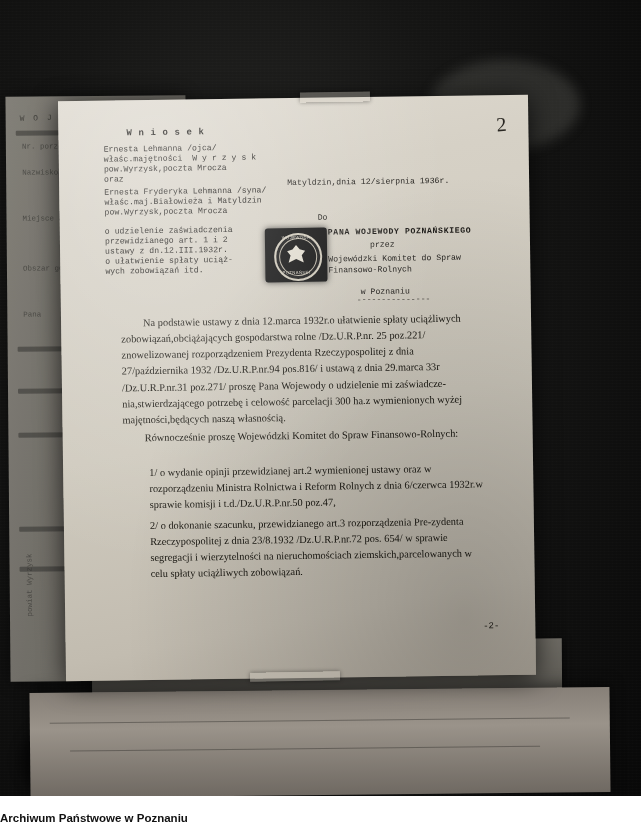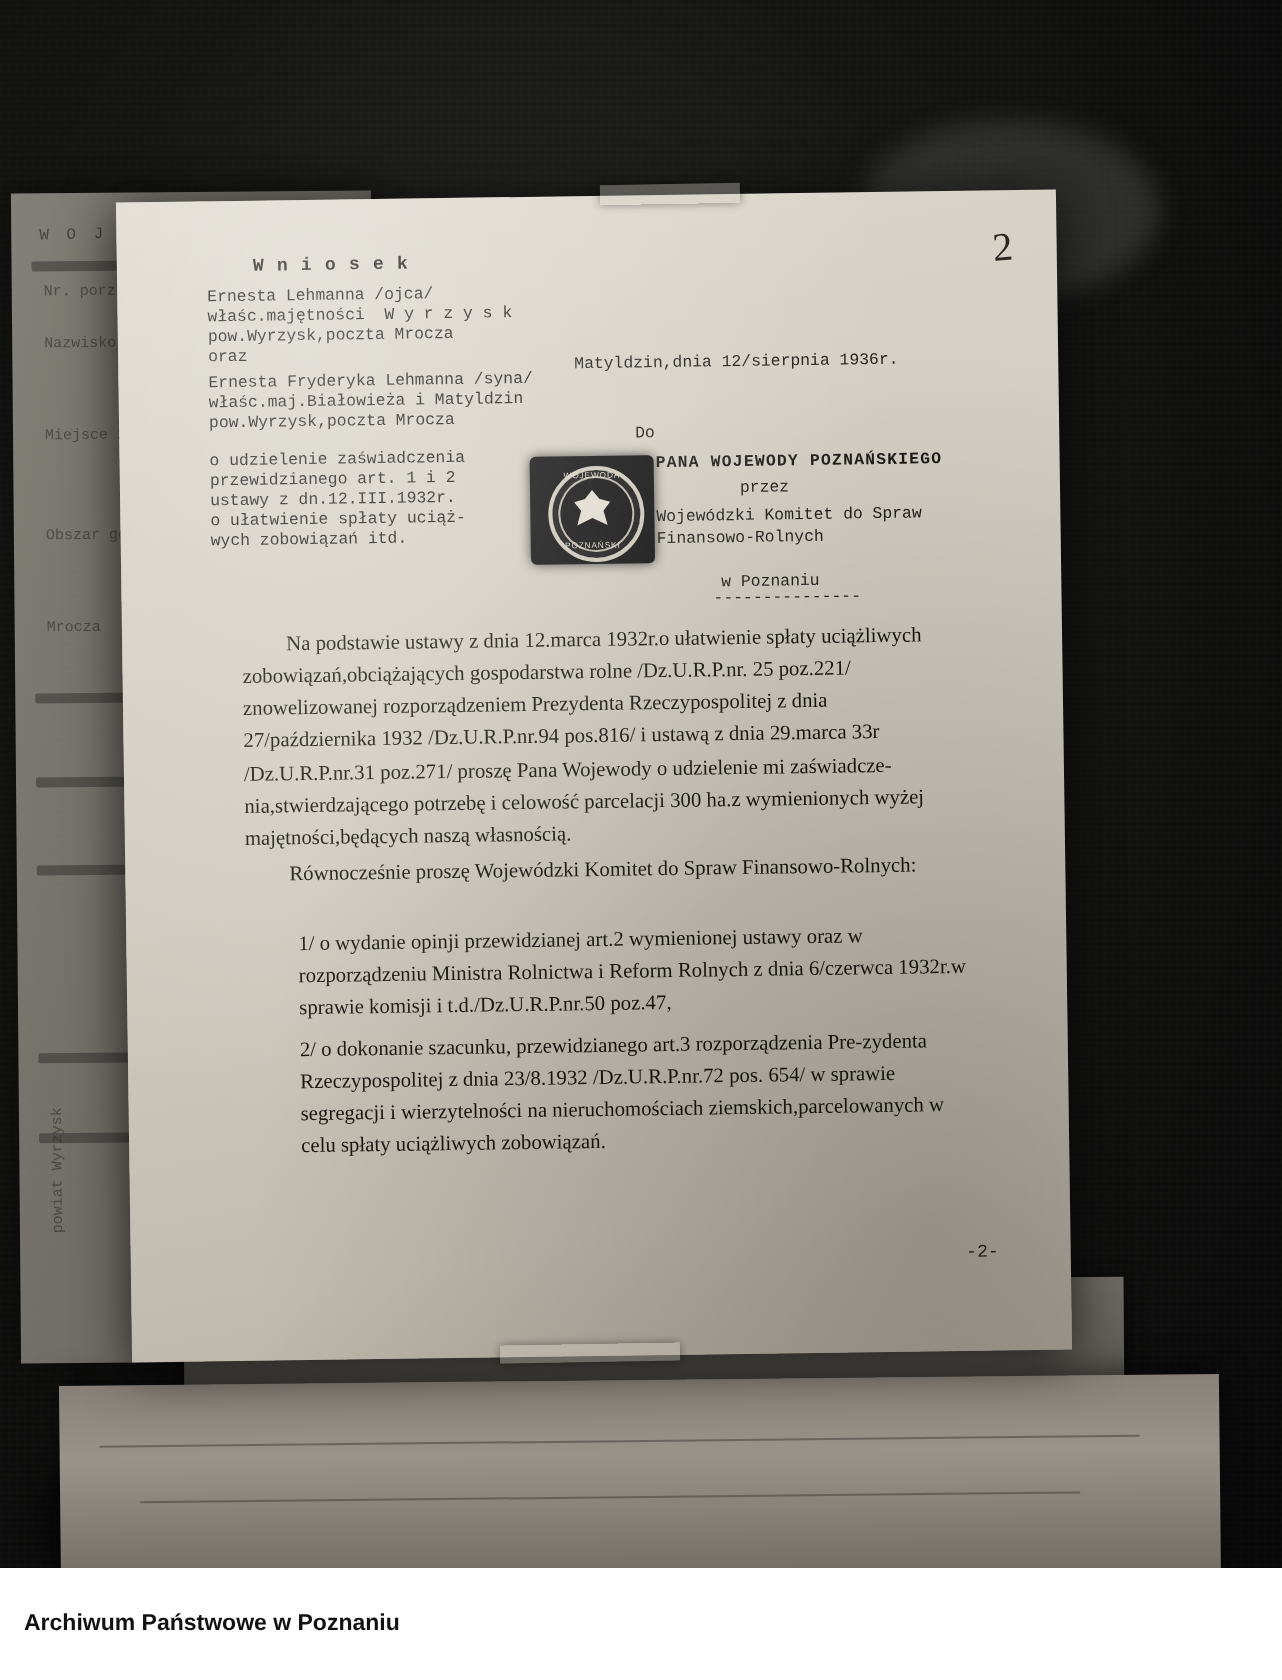--- a/index.html
+++ b/index.html
@@ -229,25 +229,24 @@
     background: rgba(215,210,198,.35);
     box-shadow: 0 0 4px rgba(0,0,0,.4);
   }
 
   
   .caption-bar {
     position: absolute;
     left: 0;
     bottom: 0;
     width: 641px;
-    height: 56px;
+    height: 44px;
     background: #ffffff;
     display: flex;
     align-items: center;
-    padding-left: 12px;
     box-sizing: border-box;
   }
   .caption-bar span {
     font-family: "Liberation Sans", sans-serif;
     font-size: 11.5px;
     font-weight: bold;
     color: #111;
   }
 
   .noise-blob {
@@ -267,21 +266,21 @@
   <div class="noise-blob" style="left:430px;top:60px;width:150px;height:90px;background:rgba(120,118,110,.28);"></div>
   <div class="noise-blob" style="left:20px;top:700px;width:220px;height:120px;background:rgba(0,0,0,.45);"></div>
 
   <div class="under-sheet">
     <div class="under-header-txt">W O J E W Ó D Z K I</div>
     <div class="faint-line" style="top:34px;width:150px;"></div>
     <div class="under-col-txt" style="left:16px;top:46px;">Nr. porz.</div>
     <div class="under-col-txt" style="left:16px;top:72px;">Nazwisko i imię</div>
     <div class="under-col-txt" style="left:16px;top:118px;">Miejsce zamieszkania</div>
     <div class="under-col-txt" style="left:16px;top:168px;">Obszar gospodarstwa</div>
-    <div class="under-col-txt" style="left:16px;top:214px;">Mrocza</div>
+    <div class="under-col-txt" style="left:16px;top:214px;">Pana</div>
     <div class="faint-line" style="top:250px;width:140px;"></div>
     <div class="faint-line" style="top:292px;width:120px;"></div>
     <div class="faint-line" style="top:336px;width:132px;"></div>
     <div class="under-vert-txt" style="left:16px;top:520px;">powiat  Wyrzysk</div>
     <div class="faint-line" style="top:430px;width:110px;"></div>
     <div class="faint-line" style="top:470px;width:126px;"></div>
   </div>
 
   <div class="second-sheet"></div>
 

